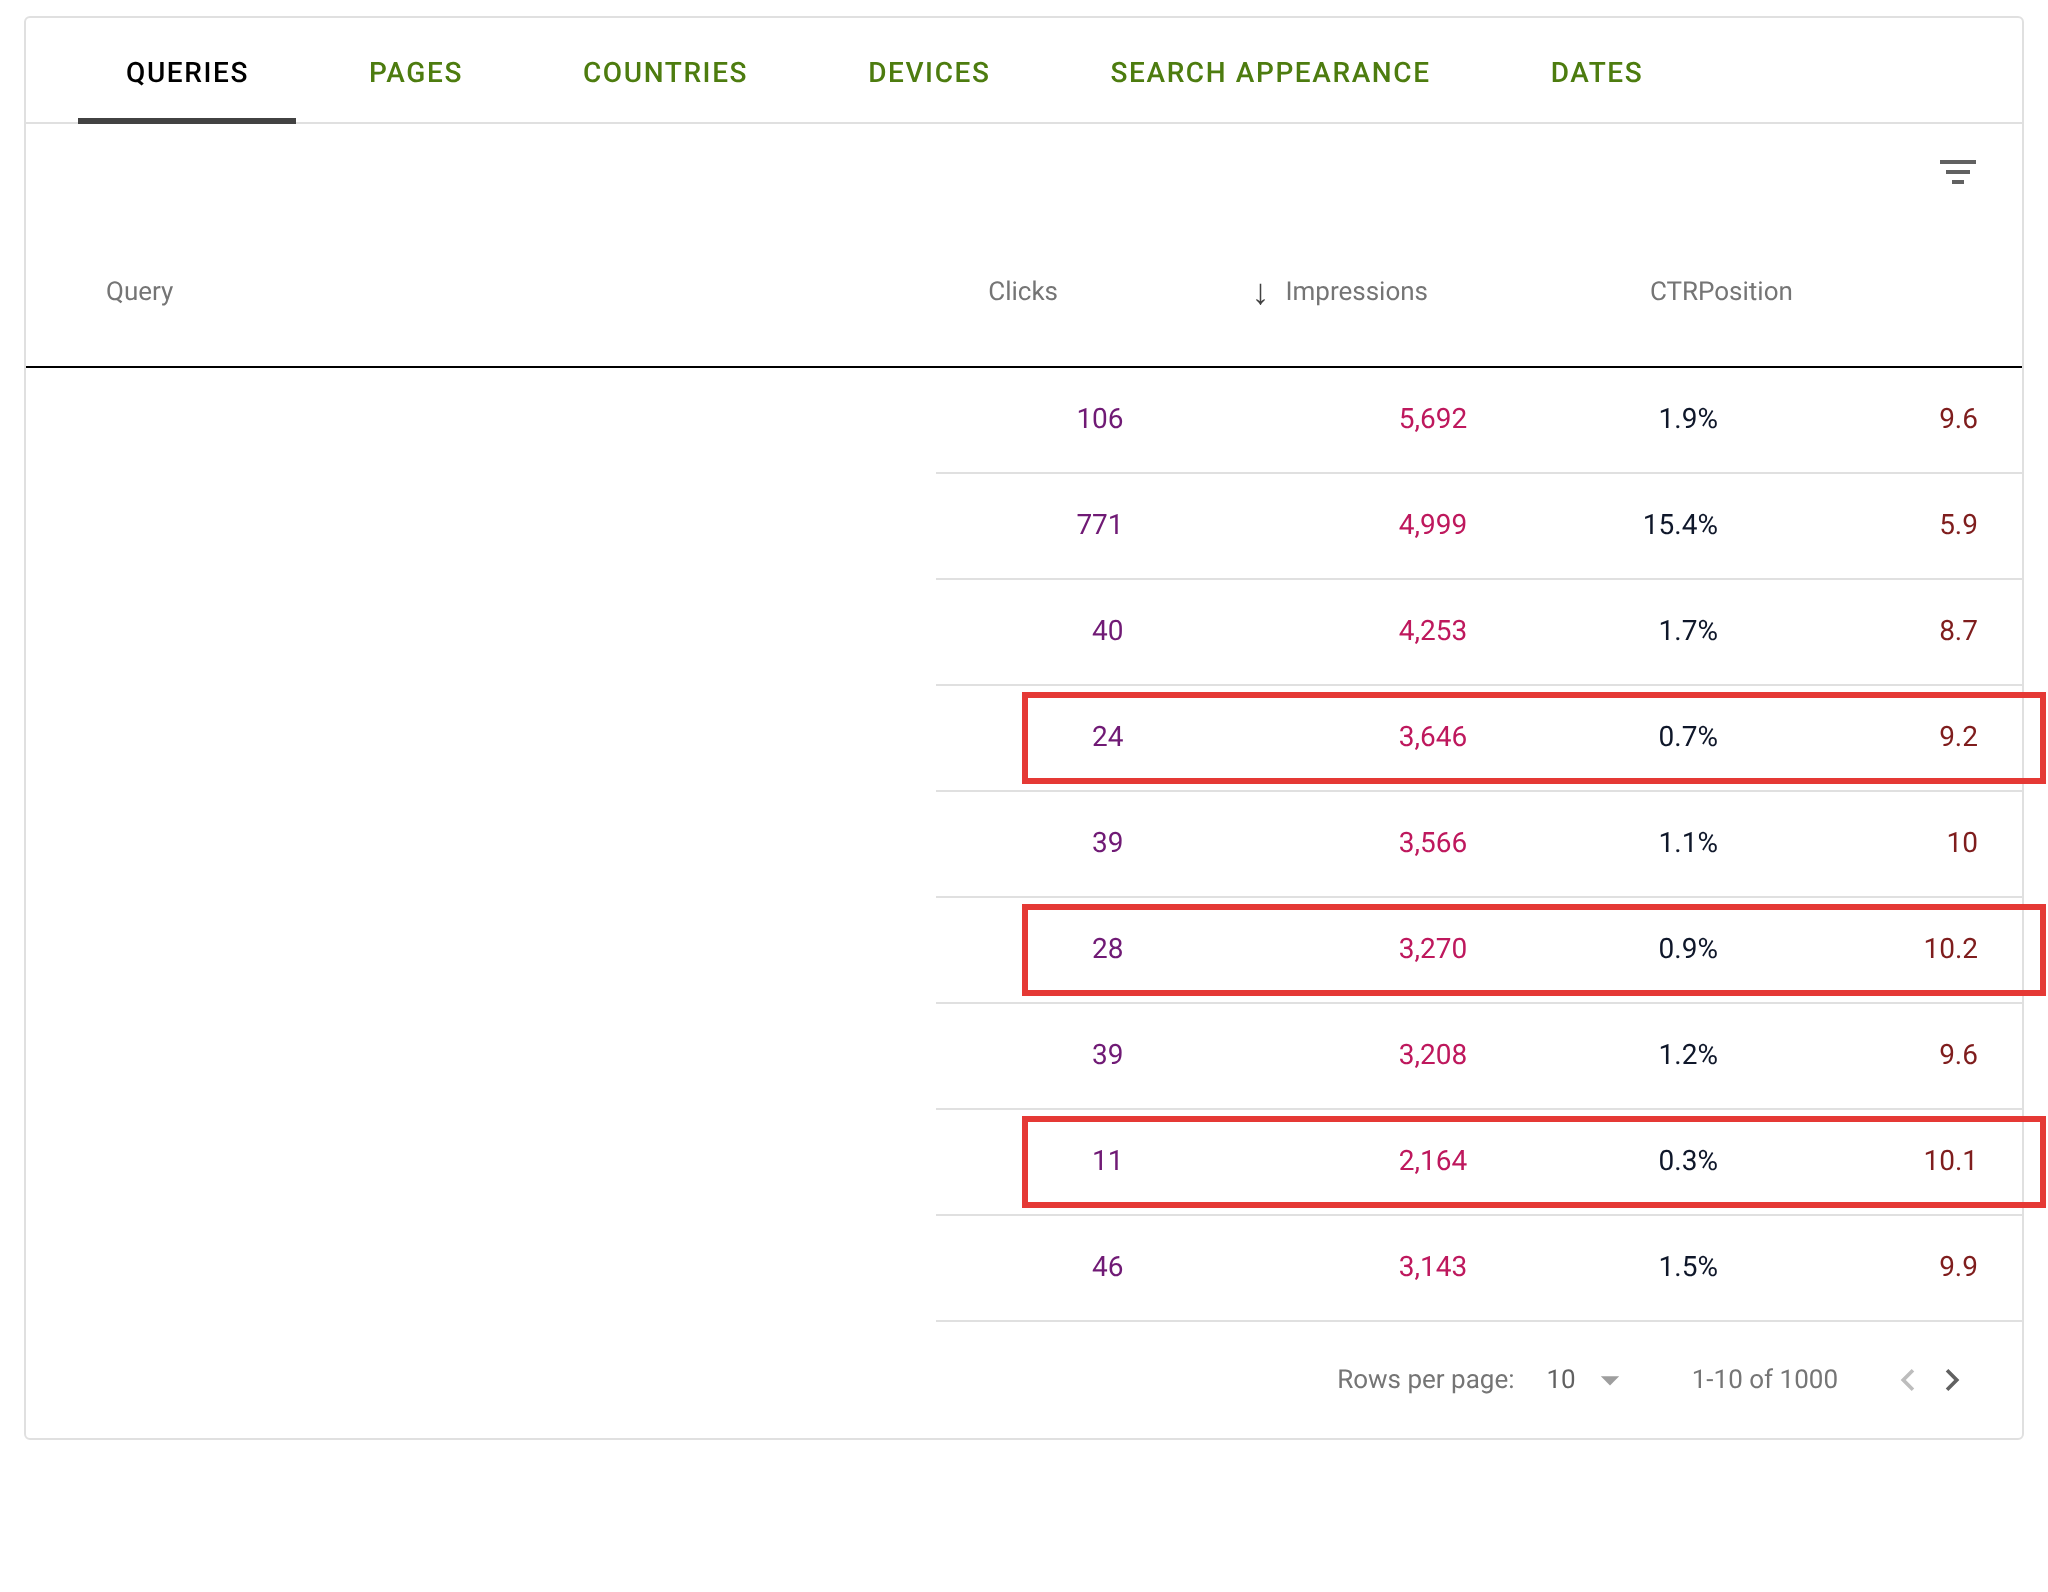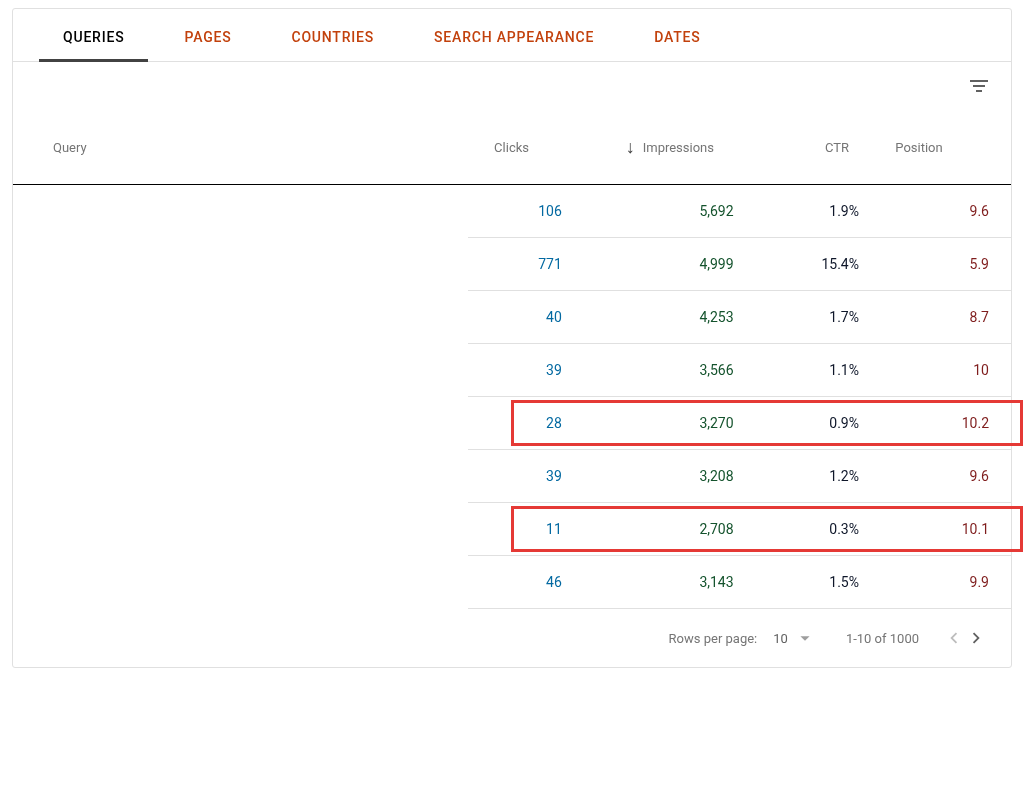--- a/index.html
+++ b/index.html
@@ -21,21 +21,21 @@
       display: flex;
       padding: 0 20px;
       border-bottom: 1px solid #e0e0e0;
       gap: 0;
     }
     .tab {
       padding: 20px 30px 16px;
       font-size: 14px;
       font-weight: 500;
       letter-spacing: 0.8px;
-      color: #c2410c;
+      color: #4d7c0f;
       cursor: pointer;
       position: relative;
     }
     .tab.active { color: #000000; }
     .tab.active::after {
       content: '';
       position: absolute;
       left: 6px; right: 6px; bottom: -1px;
       height: 3px;
       background: #424242;
@@ -52,35 +52,35 @@
       align-items: center;
       border-bottom: 1px solid #000000;
       padding: 26px 22px 26px 40px;
       font-size: 13px;
       color: #757575;
     }
     .col-query { flex: 1; text-align: left; }
     .col-clicks { width: 130px; text-align: right; }
     .col-impressions { width: 185px; text-align: right; display: flex; justify-content: flex-end; align-items: center; gap: 8px; }
     .col-ctr { width: 135px; text-align: right; }
-    .col-position { width: 140px; text-align: center; }
+    .col-position { width: 140px; text-align: left; }
     .sort-arrow { font-size: 18px; color: #424242; }
     .tbody { }
     .row {
       display: flex;
       align-items: center;
       border-bottom: 1px solid #e0e0e0;
       padding: 0 22px 0 0;
       height: 53px;
       margin-left: 455px;
       font-size: 14px;
       position: relative;
     }
-    .row .c-clicks { width: 101px; text-align: right; color: #0369a1; }
-    .row .c-impressions { width: 185px; text-align: right; color: #14532d; }
+    .row .c-clicks { width: 101px; text-align: right; color: #701a75; }
+    .row .c-impressions { width: 185px; text-align: right; color: #be185d; }
     .row .c-ctr { width: 135px; text-align: right; color: #0f172a; }
     .row .c-position { width: 140px; text-align: right; color: #7f1d1d; }
     .highlight {
       position: absolute;
       border: 3px solid #e53935;
       pointer-events: none;
       left: 43px;
       right: -12px;
       top: 3px;
       bottom: 3px;
@@ -101,20 +101,21 @@
   </style>
 </head>
 <body>
 
 <div class="container">
 
   <div class="tabs">
     <div class="tab active">QUERIES</div>
     <div class="tab">PAGES</div>
     <div class="tab">COUNTRIES</div>
+    <div class="tab">DEVICES</div>
     <div class="tab">SEARCH APPEARANCE</div>
     <div class="tab">DATES</div>
   </div>
 
   <div class="toolbar">
     <svg class="filter-icon" viewBox="0 0 24 24">
         <path d="M3 6h18v2H3V6zm3 5h12v2H6v-2zm3 5h6v2H9v-2z"></path>
       </svg>
   </div>
 
@@ -144,41 +145,48 @@
           <div class="c-ctr">15.4%</div>
           <div class="c-position">5.9</div>
         </div>
         <div class="row">
           <div class="c-clicks">40</div>
           <div class="c-impressions">4,253</div>
           <div class="c-ctr">1.7%</div>
           <div class="c-position">8.7</div>
         </div>
         <div class="row">
+          <div class="c-clicks">24</div>
+          <div class="c-impressions">3,646</div>
+          <div class="c-ctr">0.7%</div>
+          <div class="c-position">9.2</div>
+          <div class="highlight"></div>
+        </div>
+        <div class="row">
           <div class="c-clicks">39</div>
           <div class="c-impressions">3,566</div>
           <div class="c-ctr">1.1%</div>
           <div class="c-position">10</div>
         </div>
         <div class="row">
           <div class="c-clicks">28</div>
           <div class="c-impressions">3,270</div>
           <div class="c-ctr">0.9%</div>
           <div class="c-position">10.2</div>
           <div class="highlight"></div>
         </div>
         <div class="row">
           <div class="c-clicks">39</div>
           <div class="c-impressions">3,208</div>
           <div class="c-ctr">1.2%</div>
           <div class="c-position">9.6</div>
         </div>
         <div class="row">
           <div class="c-clicks">11</div>
-          <div class="c-impressions">2,708</div>
+          <div class="c-impressions">2,164</div>
           <div class="c-ctr">0.3%</div>
           <div class="c-position">10.1</div>
           <div class="highlight"></div>
         </div>
         <div class="row">
           <div class="c-clicks">46</div>
           <div class="c-impressions">3,143</div>
           <div class="c-ctr">1.5%</div>
           <div class="c-position">9.9</div>
         </div>

